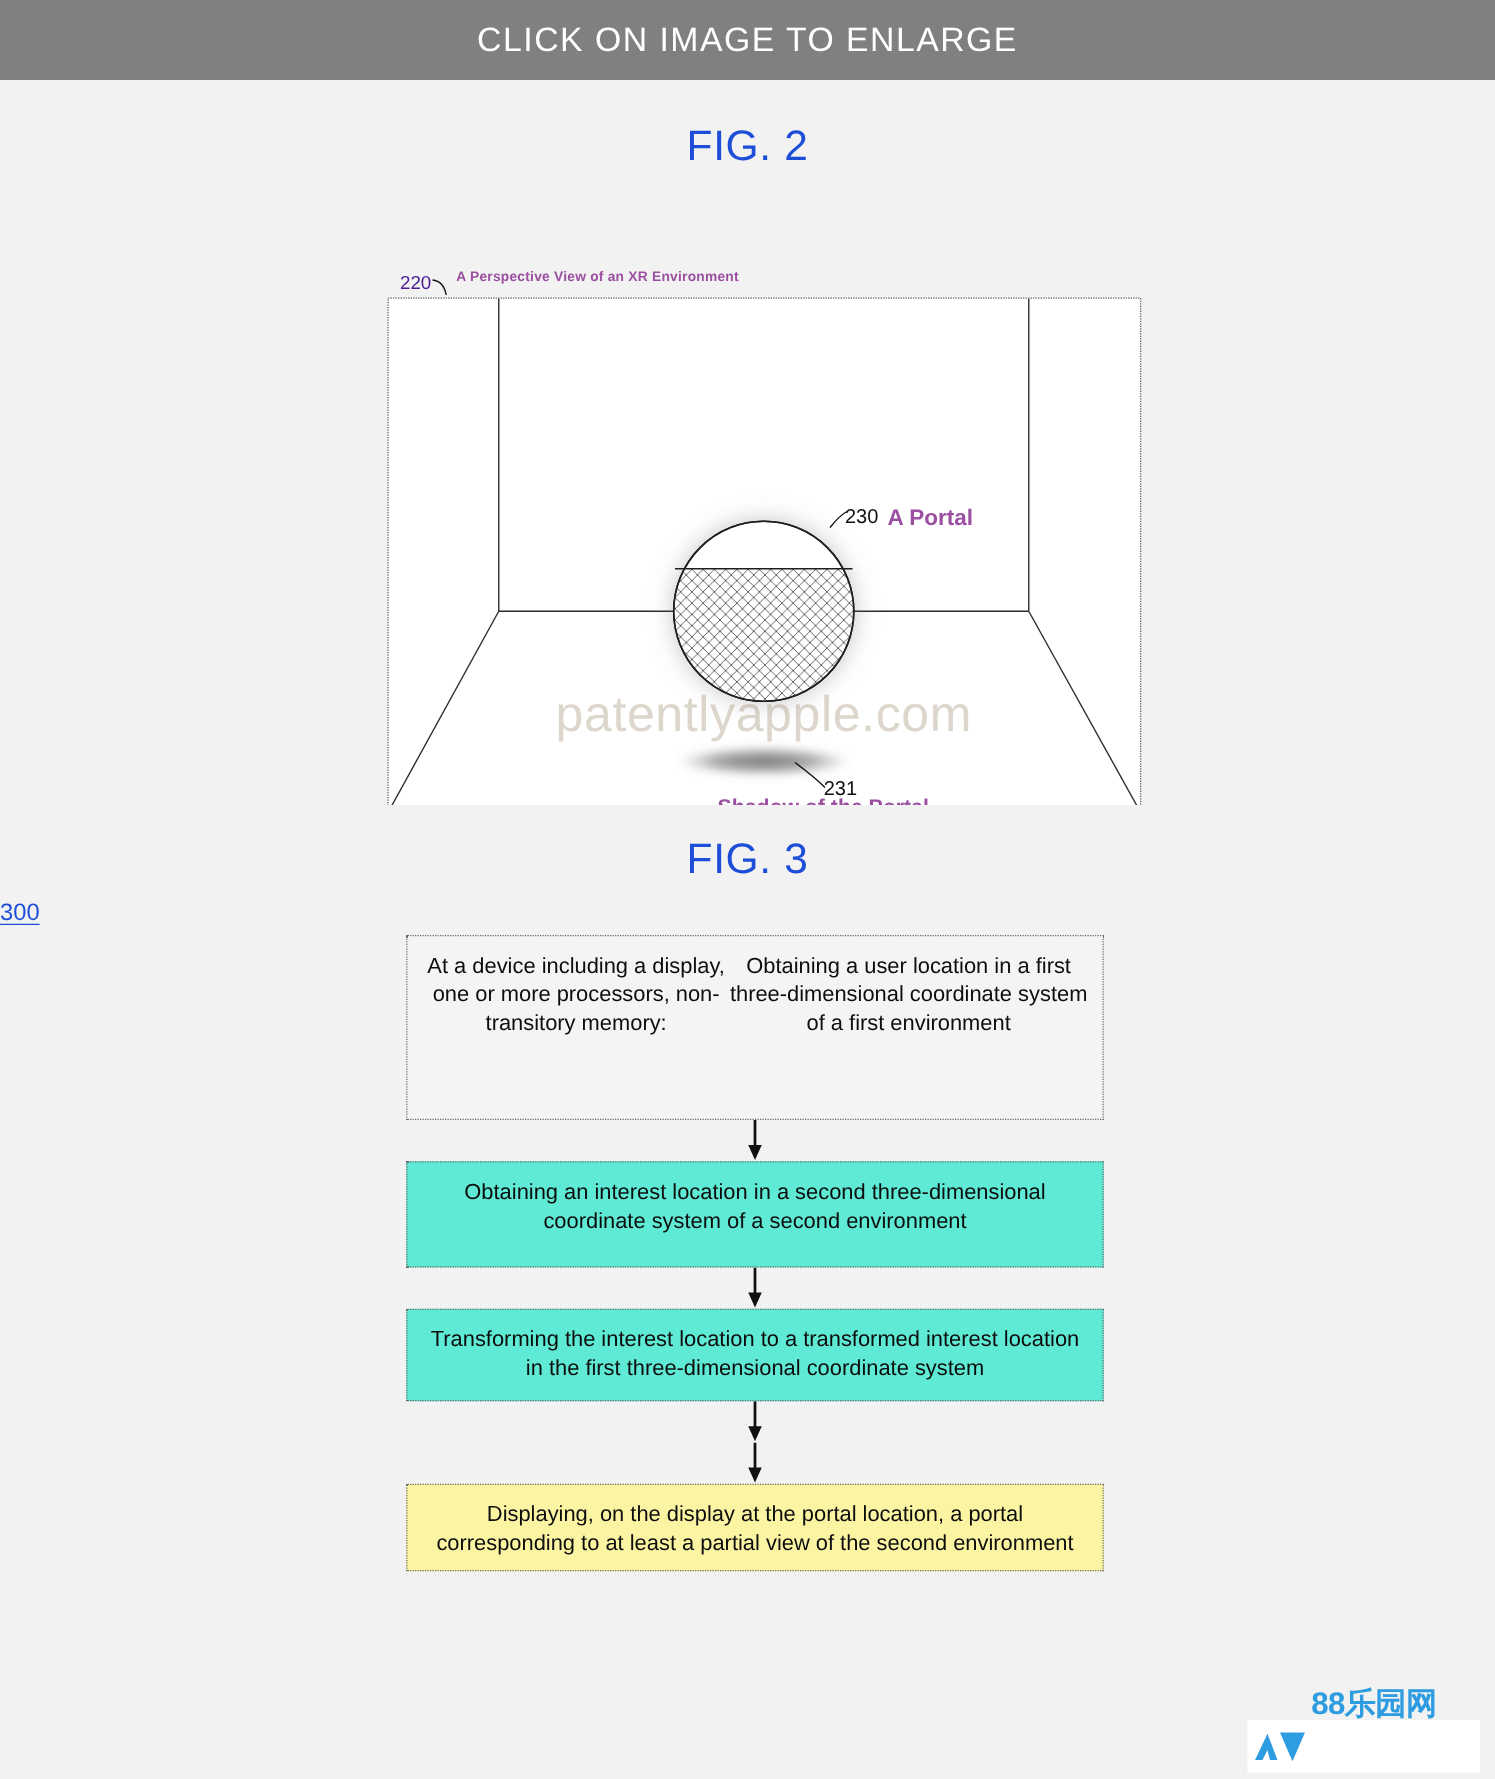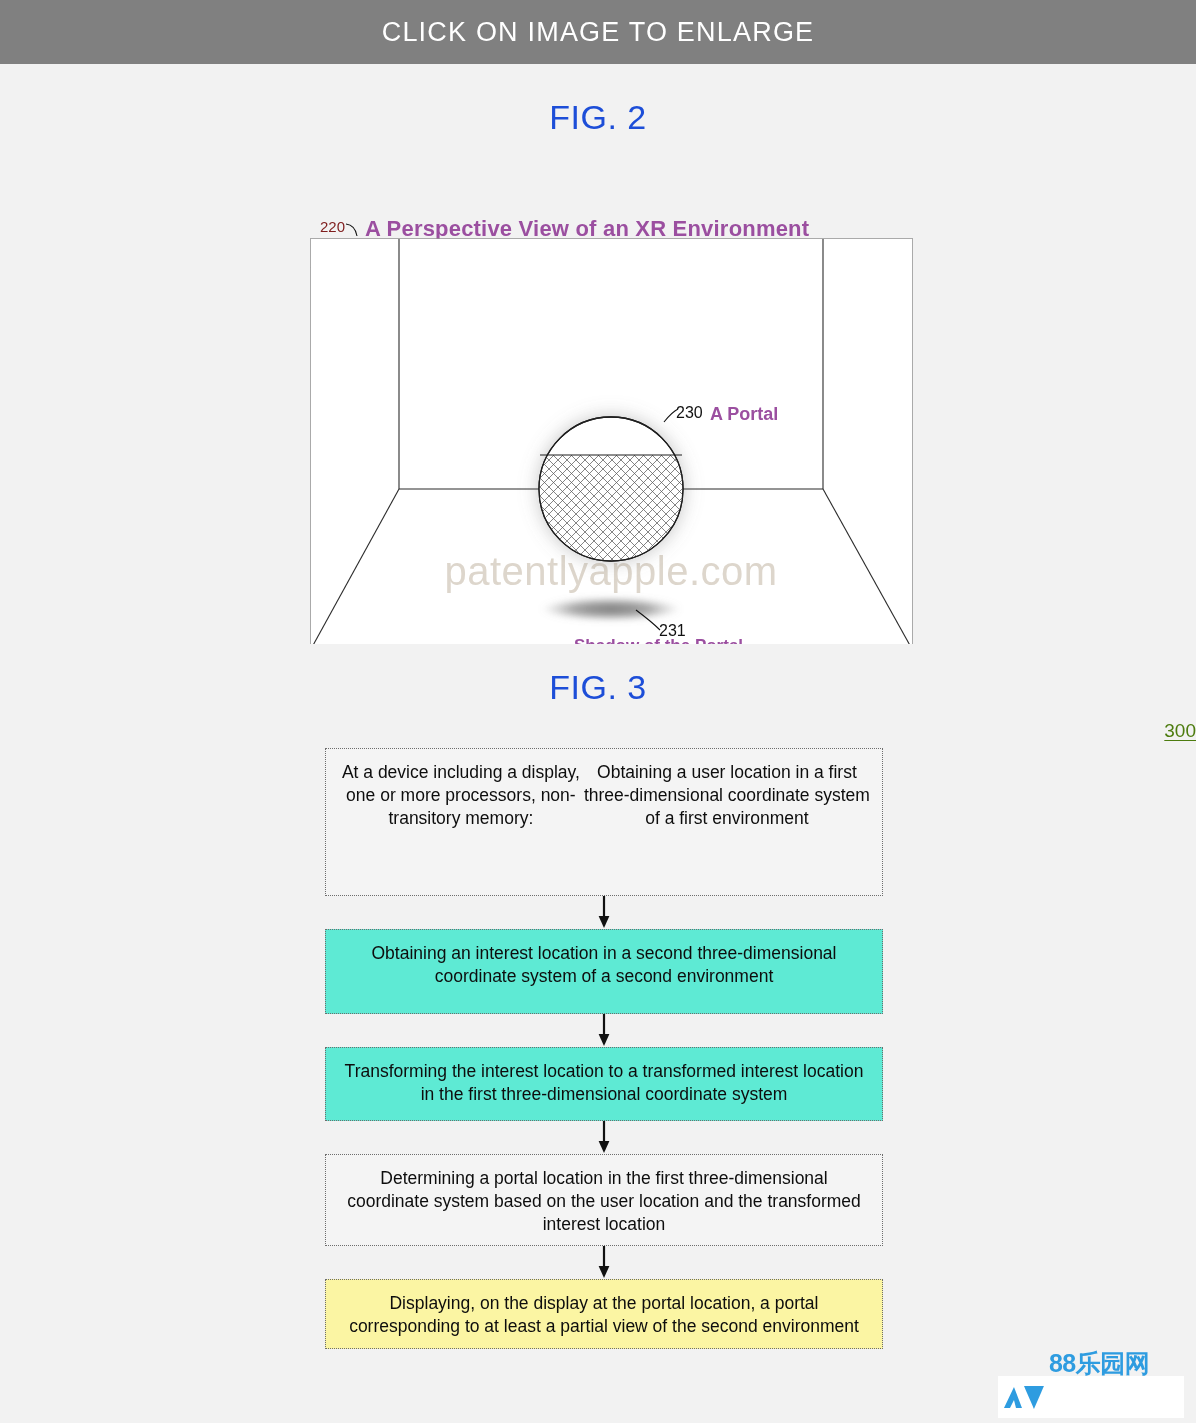--- a/index.html
+++ b/index.html
@@ -48,34 +48,34 @@
     font-weight: 400;
     letter-spacing: 0.5px;
   }
   #fig2-title { top: 34px; }
 
   #fig2-ref-num {
     position: absolute;
     left: 320px;
     top: 154px;
     font-size: 15px;
-    color: #7f1d1d;
+    color: #4c1d95;
   }
   #fig2-ref-hook {
     position: absolute;
     left: 345px;
     top: 158px;
     width: 20px;
     height: 20px;
   }
   #fig2-caption {
     position: absolute;
     left: 365px;
     top: 152px;
-    font-size: 22px;
+    font-size: 11px;
     font-weight: bold;
     color: #9b4fa0;
     letter-spacing: 0.2px;
   }
 
   #fig2-drawing {
     position: absolute;
     left: 0;
     top: 0;
     width: 1196px;
@@ -87,24 +87,24 @@
     position: absolute;
     left: 0;
     top: 644px;
     width: 1196px;
     height: 700px;
   }
   #fig3-title { top: 24px; }
   #fig3-ref-num {
     position: absolute;
     width: 100%;
-    text-align: right;
+    text-align: left;
     top: 76px;
     font-size: 19px;
-    color: #4d7c0f;
+    color: #1d4ed8;
   }
   #fig3-ref-num span {
     text-decoration: underline;
     text-underline-offset: 3px;
   }
 
   #flow {
     position: absolute;
     left: 325px;
     top: 104px;
@@ -299,23 +299,20 @@
       <p>Transforming the interest location to a transformed interest location in the first three-dimensional coordinate system</p>
     </div>
 
     <div class="arrow">
       <svg width="14" height="33" viewBox="0 0 14 33">
         <line x1="7" y1="0" x2="7" y2="23" stroke="#111" stroke-width="2.2"></line>
         <path d="M1.6 20 L7 32 L12.4 20 Z" fill="#111"></path>
       </svg>
     </div>
 
-    <div class="flow-box fill-grey" style="height:92px">
-      <p>Determining a portal location in the first three-dimensional coordinate system based on the user location and the transformed interest location</p>
-    </div>
 
     <div class="arrow">
       <svg width="14" height="33" viewBox="0 0 14 33">
         <line x1="7" y1="0" x2="7" y2="23" stroke="#111" stroke-width="2.2"></line>
         <path d="M1.6 20 L7 32 L12.4 20 Z" fill="#111"></path>
       </svg>
     </div>
 
     <div class="flow-box fill-yellow" style="height:70px">
       <p>Displaying, on the display at the portal location, a portal corresponding to at least a partial view of the second environment</p>

